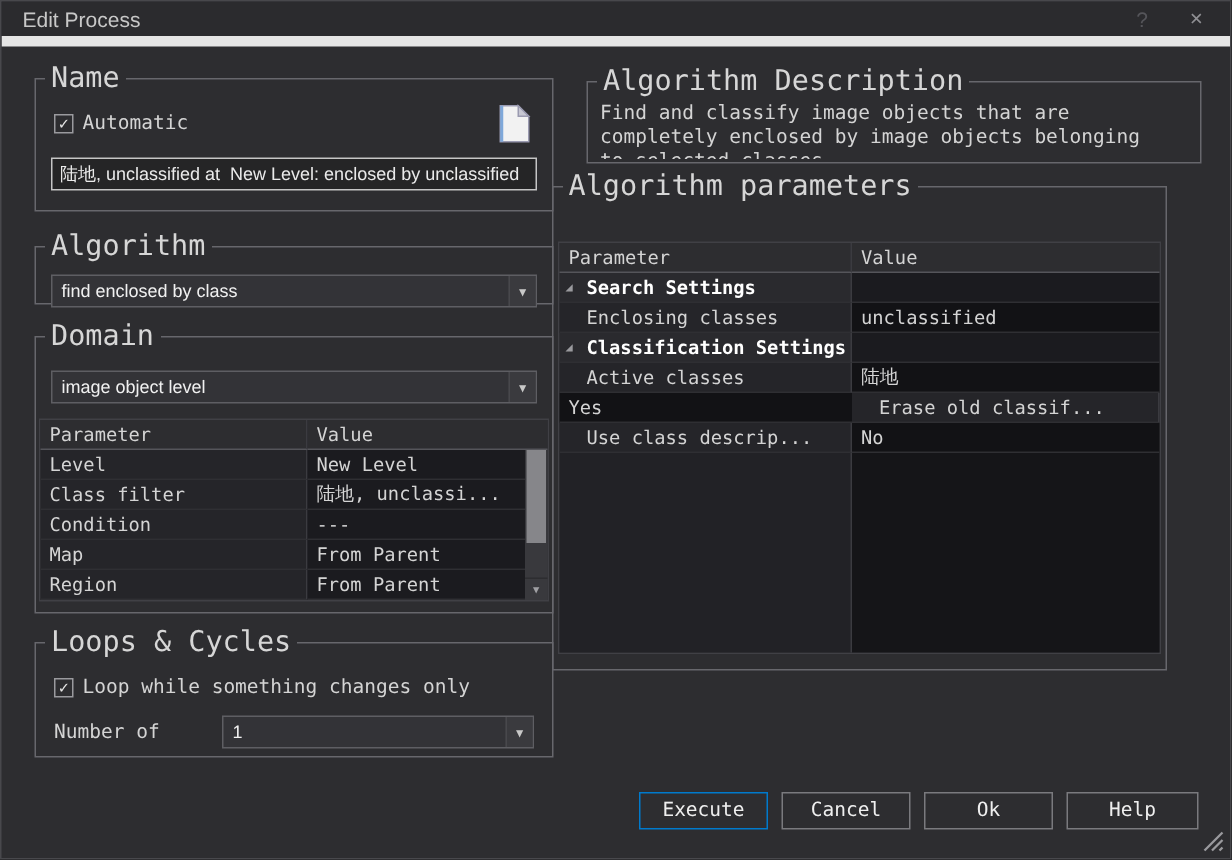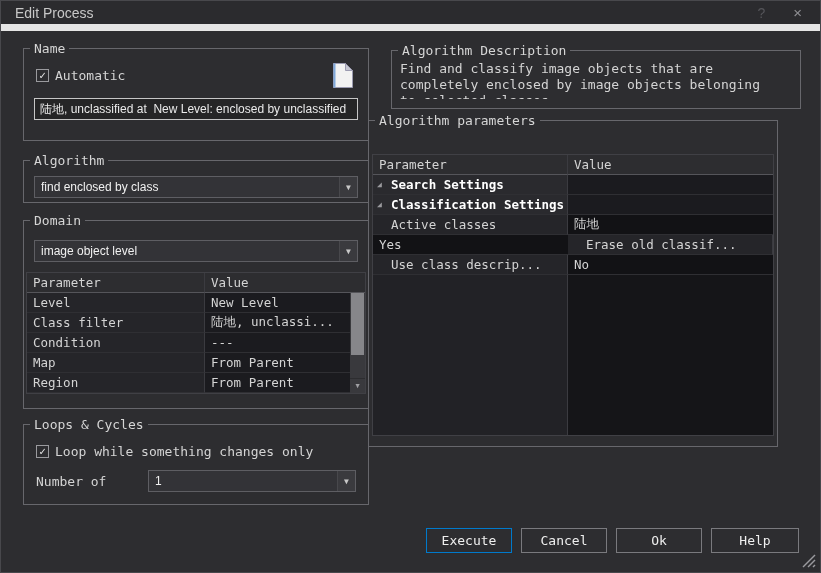--- a/index.html
+++ b/index.html
@@ -29,21 +29,21 @@
   .tb-close { color: #8f8f93; font: 15px "Liberation Sans", sans-serif; cursor: default; }
   
   fieldset {
     position: absolute;
     border: 1px solid #67676c;
     padding: 0;
     background: transparent;
   }
   legend {
     margin-left: 6px; padding: 0 4px;
-    font-size: 13px; color: #d6d6d6;
+    font-size: 19px; color: #d6d6d6;
   }
   
   .chk-row { display: flex; align-items: center; gap: 6px; font-size: 13px; color: #d4d4d4; cursor: default; }
   .checkbox {
     width: 13px; height: 13px;
     background: #2d2d30;
     border: 1px solid #9a9a9e;
     display: inline-flex; align-items: center; justify-content: center;
     flex: 0 0 auto;
   }
@@ -287,20 +287,24 @@
         <div class="pt-cell p">Parameter</div>
         <div class="pt-cell v">Value</div>
       </div>
       <div class="pt-row group">
         <div class="pt-cell p">
           <span class="expander">◢</span>
           <span>Search Settings</span>
         </div>
         <div class="pt-cell v"></div>
       </div>
+      <div class="pt-row item">
+        <div class="pt-cell p">Enclosing classes</div>
+        <div class="pt-cell v">unclassified</div>
+      </div>
       <div class="pt-row group">
         <div class="pt-cell p">
           <span class="expander">◢</span>
           <span>Classification Settings</span>
         </div>
         <div class="pt-cell v"></div>
       </div>
       <div class="pt-row item">
         <div class="pt-cell p">Active classes</div>
         <div class="pt-cell v">陆地</div>

